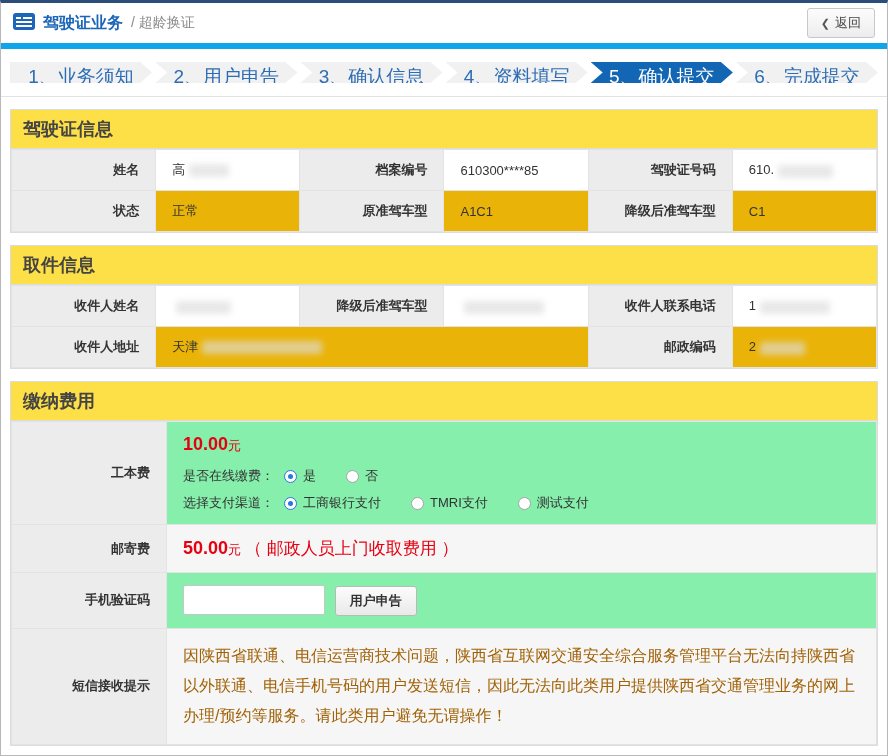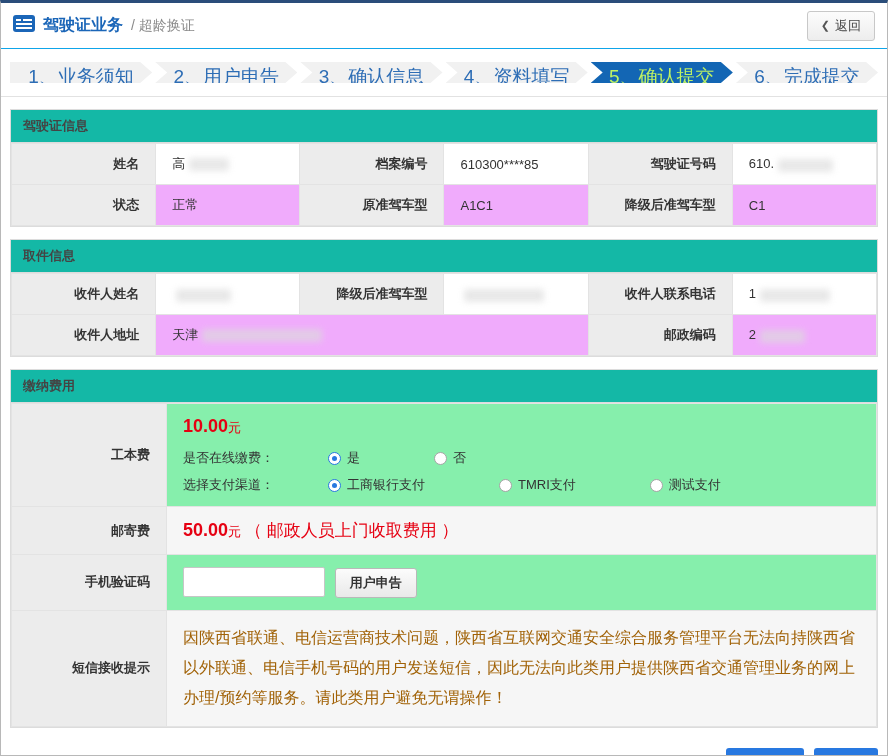--- a/index.html
+++ b/index.html
@@ -12,21 +12,21 @@
   .page {
     width: 888px; height: 756px;
     border: 1px solid #b8b8b8;
     border-top: 3px solid #2a4d7a;
     background:#fff;
     overflow: hidden;
   }
   
   .hdr {
     height: 46px; display:flex; align-items:center; justify-content:space-between;
-    padding: 0 12px; border-bottom:1px solid #0ea5e9;
+    padding: 0 12px; border-bottom:6px solid #0ea5e9;
   }
   .hdr-left { display:flex; align-items:center; gap:8px; }
   .app-title { color:#1b66b8; font-size:16px; font-weight:bold; }
   .app-sub { color:#8a8a8a; font-size:14px; }
   .back-btn {
     display:inline-flex; align-items:center; gap:5px;
     background: linear-gradient(#fcfcfc,#ededed);
     border:1px solid #c8c8c8; border-radius:3px;
     padding: 5px 13px; font-size:13px; color:#444; cursor:pointer;
     font-family: inherit;
@@ -36,44 +36,44 @@
   .steps { display:flex; padding: 13px 9px; border-bottom:1px solid #e2e2e2; }
   .step {
     flex:1; height:21px; line-height:30px; text-align:center;
     font-size:19px; color:#2d6db5; background:#f1f1f1; margin-left:3px;
     clip-path: polygon(0 0, calc(100% - 12px) 0, 100% 50%, calc(100% - 12px) 100%, 0 100%, 12px 50%);
   }
   .step:first-child {
     margin-left:0;
     clip-path: polygon(0 0, calc(100% - 12px) 0, 100% 50%, calc(100% - 12px) 100%, 0 100%);
   }
-  .step.active { background:#1366b4; color:#bef264; }
+  .step.active { background:#1366b4; color:#ffffff; }
   
   main { padding: 0 9px; }
   .section { margin-top: 12px; border:1px solid #dcdcdc; }
   .section-hd {
-    background:#14b8a6; border-bottom:1px solid #dcdcdc;
-    padding: 7px 12px; font-size:13px; font-weight:bold; color:#444;
+    background:#fde047; border-bottom:1px solid #dcdcdc;
+    padding: 7px 12px; font-size:18px; font-weight:bold; color:#444;
   }
   table { width:100%; border-collapse:collapse; table-layout:fixed; font-size:13px; }
   td { border:1px solid #e3e3e3; padding: 11px 16px; }
   td.label {
     background:#ececec; text-align:right; font-weight:bold; color:#333;
   }
   td.value { background:#fff; color:#333; }
-  tr.alt td.value { background:#f0abfc; }
+  tr.alt td.value { background:#eab308; }
   
   .pay-col-label { width: 155px; }
   .pay-table td.content { padding: 12px 16px; background:#86efac; }
   .pay-table tr.alt td.content { background:#f6f6f6; }
   .fee-amount { color:#e60012; font-size:18px; font-weight:bold; }
   .fee-unit { color:#e60012; font-size:13px; }
   .fee-note { color:#e60012; font-size:17px; margin-left:4px; }
   .fee-line { margin-bottom: 12px; }
-  .radio-line { display:flex; align-items:flex-end; margin-top:9px; font-size:13px; color:#333;gap:44px; }
+  .radio-line { display:flex; align-items:flex-end; margin-top:9px; font-size:13px; color:#333; }
   .radio-line .q { margin-right:10px; }
   .radio-item { display:inline-flex; align-items:center; margin-right:30px; cursor:pointer; }
   .radio {
     width:13px; height:13px; border:1px solid #a5a5a5; border-radius:50%;
     background:#fff; display:inline-block; position:relative; margin-right:6px;
   }
   .radio.checked { border-color:#2878e0; }
   .radio.checked::after {
     content:""; position:absolute; left:3px; top:3px; right:3px; bottom:3px;
     background:#2878e0; border-radius:50%;

